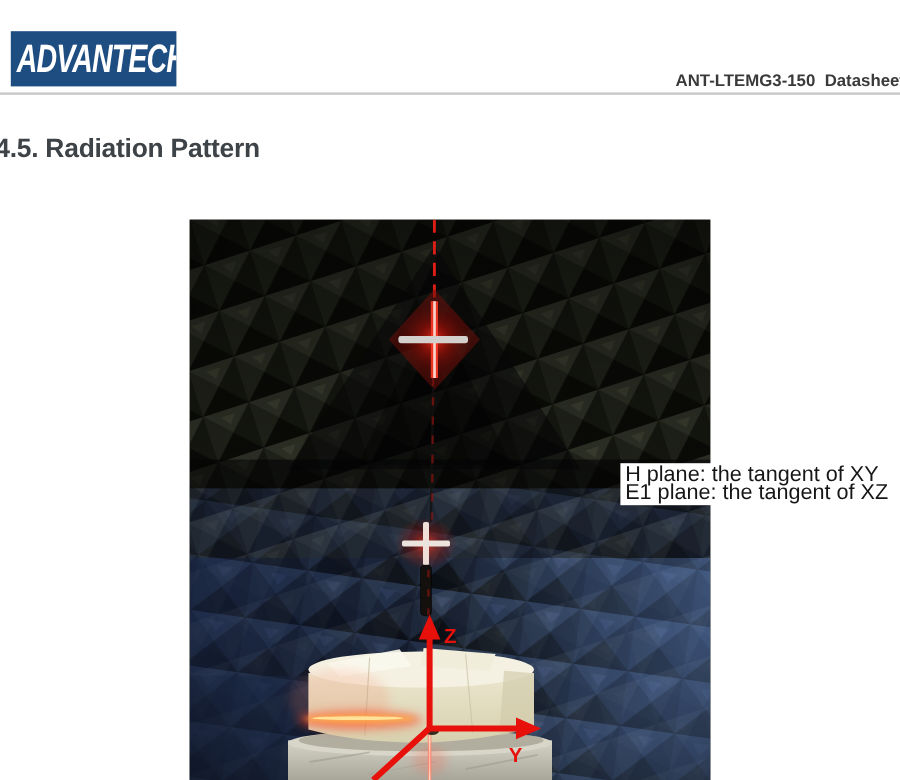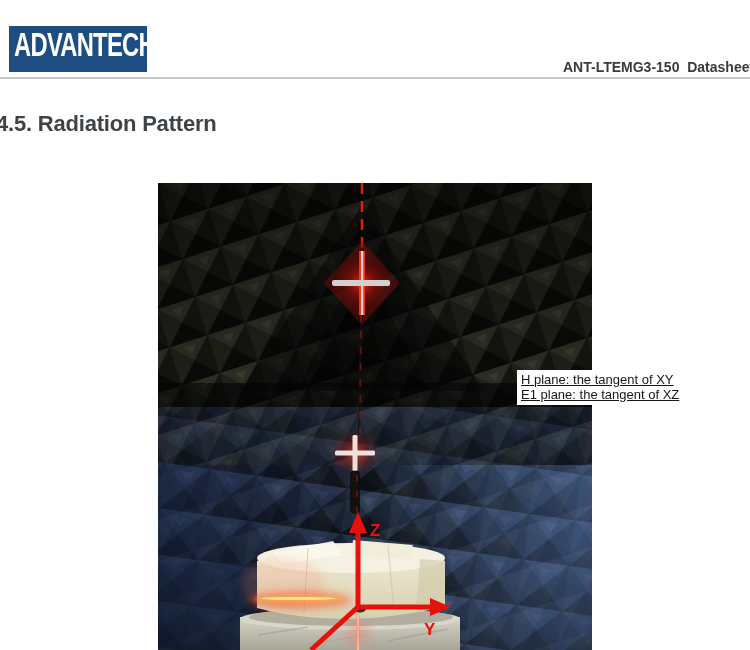--- a/index.html
+++ b/index.html
@@ -2,21 +2,21 @@
 <html><head>
 <meta charset="utf-8">
 <style>
   html,body{margin:0;padding:0;}
   body{
     width:750px;height:650px;position:relative;overflow:hidden;
     background:#ffffff;font-family:"Liberation Sans",sans-serif;
   }
   .logo{
     position:absolute;left:9px;top:26px;width:138px;height:46px;
-    background:#1e4d82;display:flex;overflow:hidden;
+    background:#1e4d82;display:flex;align-items:center;overflow:hidden;font-style:italic;
   }
   .logo-text{
     color:#ffffff;font-weight:bold;font-size:33px;letter-spacing:-1px;
     transform:scaleX(0.72);transform-origin:left center;margin-left:5px;
     white-space:nowrap;
   }
   .doc-title{
     position:absolute;left:563px;top:59px;font-size:14px;font-weight:bold;
     color:#3a3a3a;white-space:pre;
   }
@@ -28,24 +28,23 @@
     font-size:22px;font-weight:bold;color:#3e4347;letter-spacing:-0.2px;
     white-space:nowrap;
   }
   .photo{
     position:absolute;left:158px;top:183px;width:434px;height:467px;
     background:#14150f;overflow:hidden;
   }
   .photo svg{display:block;}
   .photo text{font-family:"Liberation Sans",sans-serif;font-weight:bold;}
   .annotation{
-    position:absolute;left:517px;top:370px;background:#ffffff;
-    padding:2px 5px 3px 4px;font-size:13px;line-height:15px;color:#161616;
+    position:absolute;left:517px;top:386px;background:#ffffff;
+    padding:2px 5px 3px 4px;font-size:18px;line-height:15px;color:#161616;
     white-space:nowrap;
-    text-decoration:underline;
   }
 </style>
 </head>
 <body>
 
 <div style="width:750px;height:650px;">
 
   <div class="logo">
     <span class="logo-text">ADVANTECH</span>
   </div>

